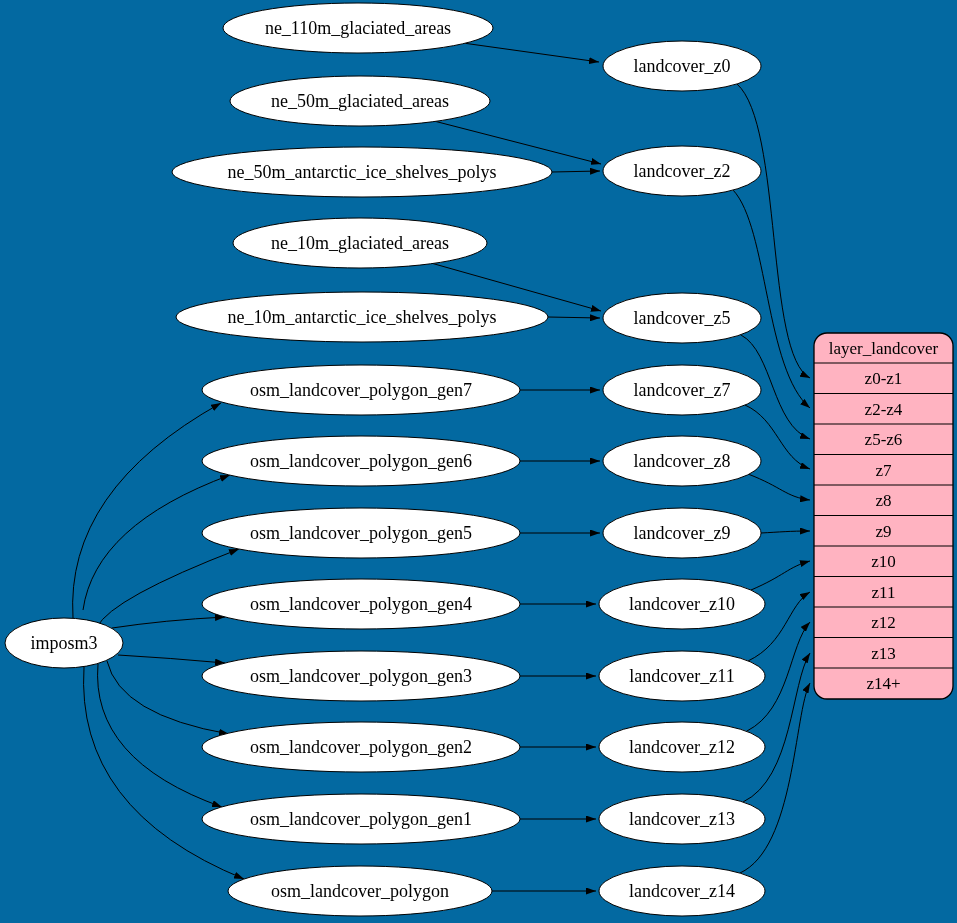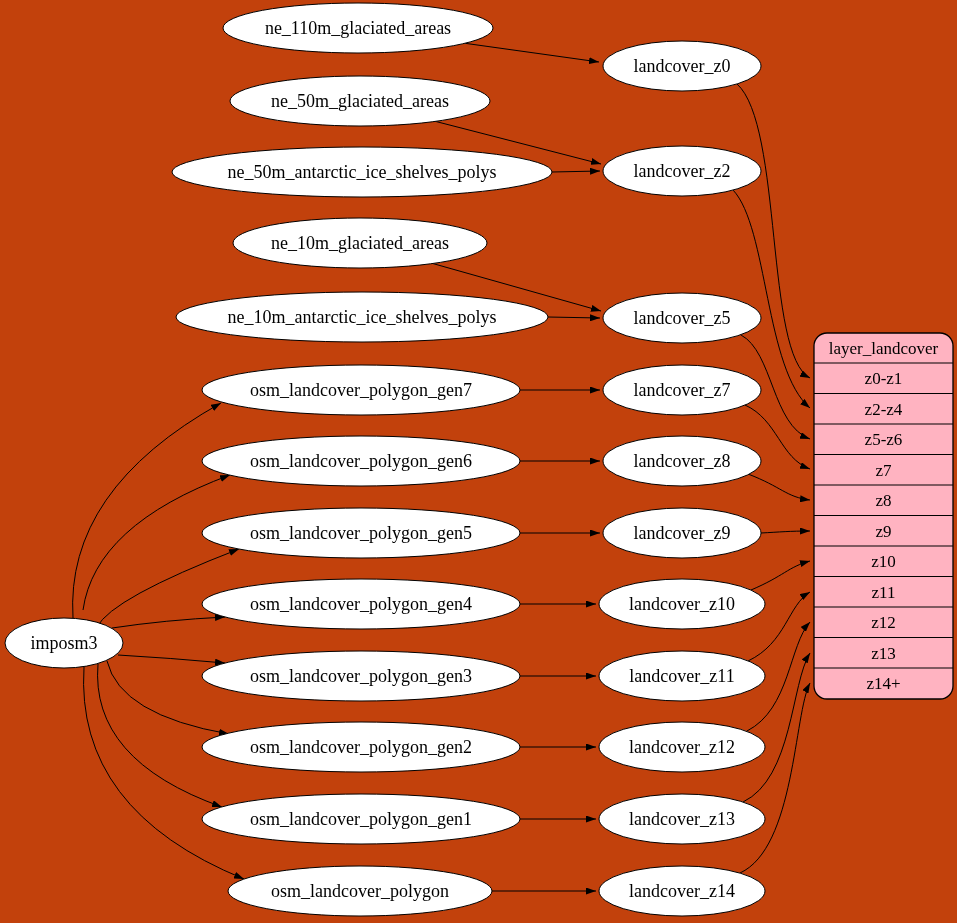--- a/index.html
+++ b/index.html
@@ -1,16 +1,16 @@
 <!DOCTYPE html>
 <html><head>
 <meta charset="utf-8">
 <style>
   html,body{margin:0;padding:0;background:#ffffff;}
-  .canvas{position:relative;width:957px;height:923px;background:#c2410c;overflow:hidden;
+  .canvas{position:relative;width:957px;height:923px;background:#0369a1;overflow:hidden;
           font-family:"Liberation Serif", serif;}
   svg{display:block;}
   .edge{fill:none;stroke:#000000;stroke-width:1;}
   .node-ellipse{fill:#ffffff;stroke:#000000;stroke-width:1;}
   .node-label{font-family:"Liberation Serif", serif;font-size:18px;fill:#000000;text-anchor:middle;}
   .table-rect{stroke:#000000;stroke-width:1.3;}
   .table-sep{stroke:#000000;stroke-width:1.1;}
   .table-label{font-family:"Liberation Serif", serif;font-size:17px;fill:#000000;text-anchor:middle;}
 </style>
 </head>

